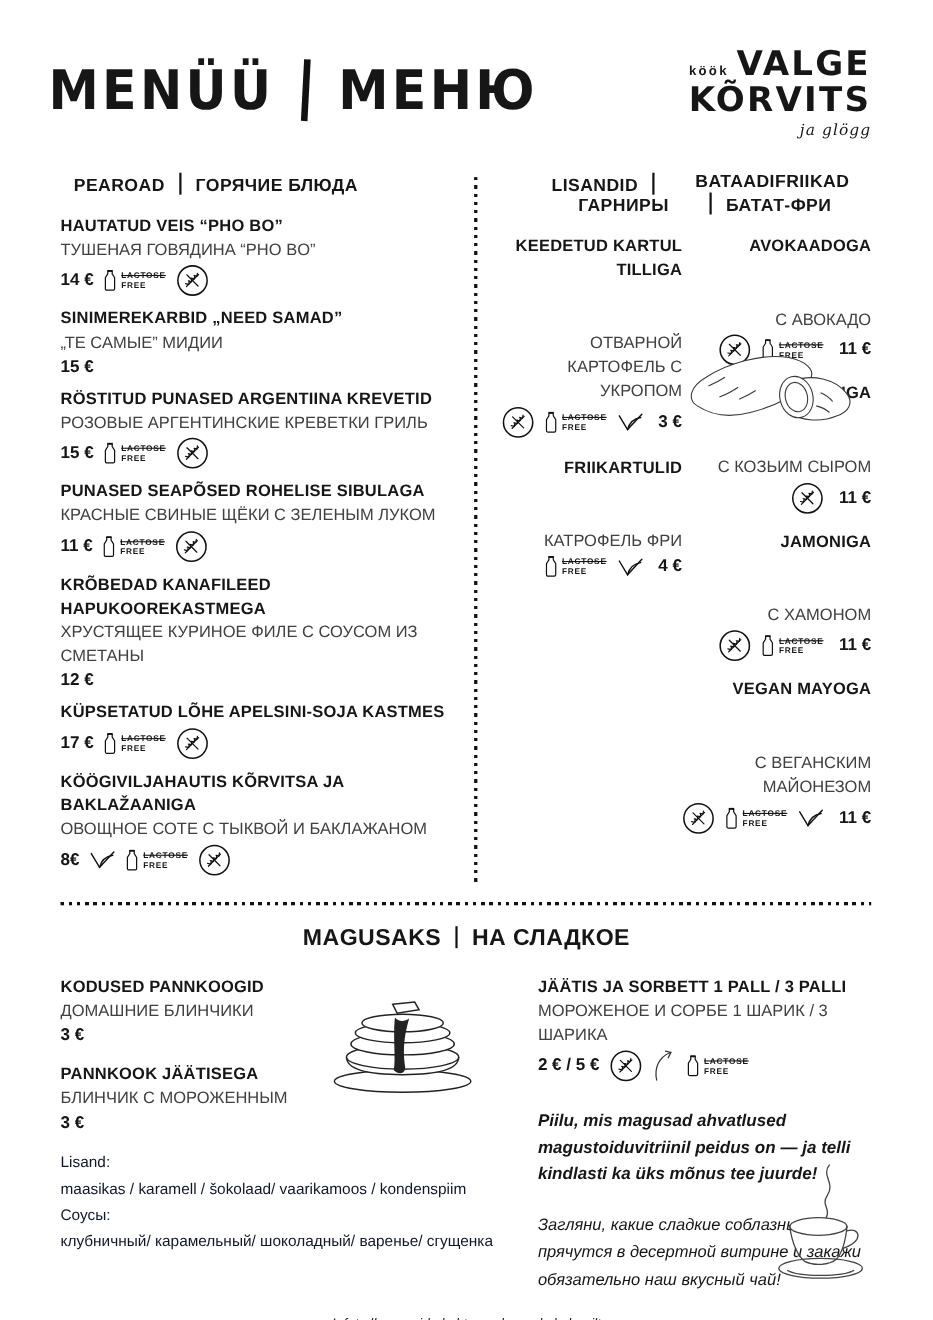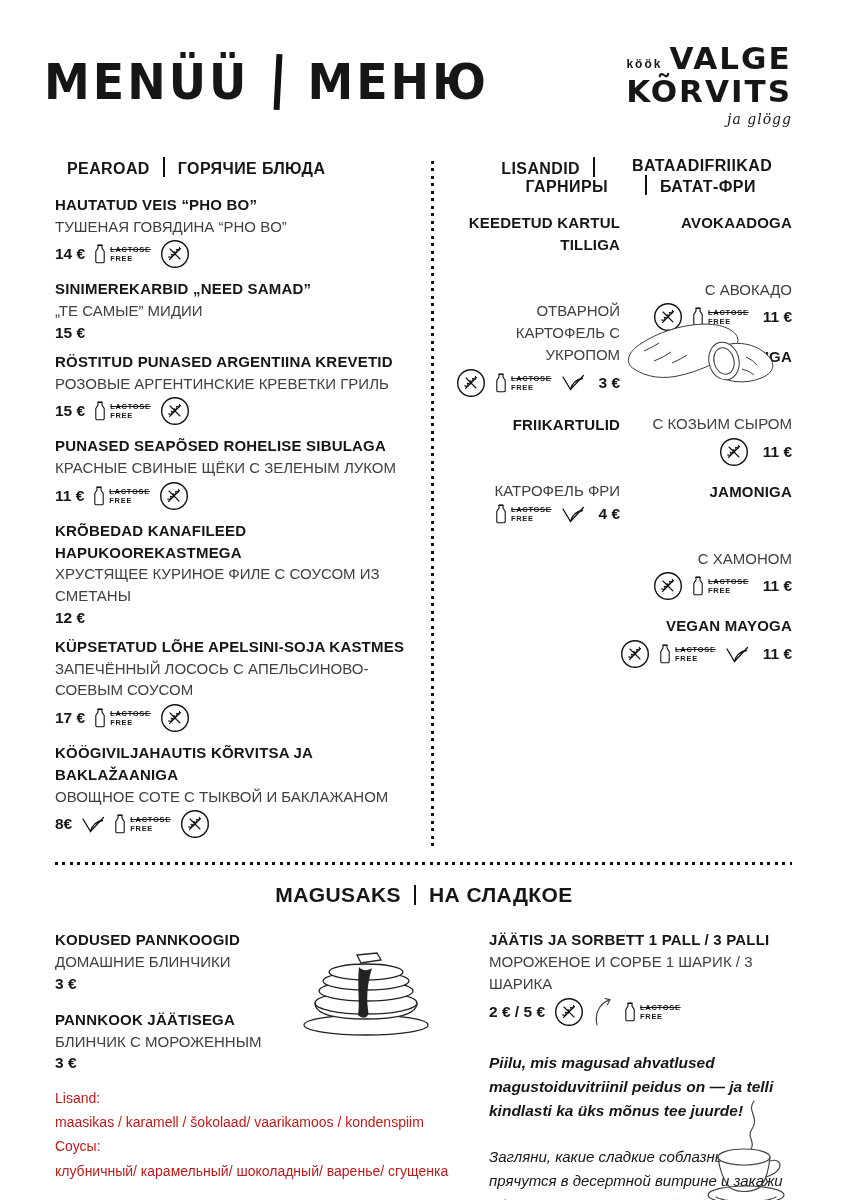--- a/index.html
+++ b/index.html
@@ -49,21 +49,21 @@
 
   .bataadi{position:relative;}
   .sweetpotato{position:absolute;left:0px;top:142px;}
 
   
   .magusaks-h{text-align:center;font-size:21px;font-weight:700;letter-spacing:.4px;margin:18px 0 22px;}
   .magusaks-h .sep{display:inline-block;width:2px;height:20px;background:#111;margin:0 13px;vertical-align:-3px;}
   .dessert{display:flex;margin:0 56px 0 55px;}
   .dessert-left{width:420px;position:relative;}
   .pancakes{position:absolute;left:244px;top:2px;}
-  .lisand-block{margin-top:14px;font-size:14px;line-height:1.72;color:#b91c1c;}
+  .lisand-block{margin-top:14px;font-size:14px;line-height:1.72;color:#0f172a;}
   .dessert-right{flex:1;padding-left:14px;position:relative;}
   .note-et{font-size:15.5px;font-weight:700;font-style:italic;line-height:1.55;margin-top:24px;max-width:410px;}
   .note-ru{font-size:15px;font-style:italic;line-height:1.65;margin-top:22px;max-width:360px;}
   .teacup{position:absolute;right:-4px;top:168px;}
 
   
   .footer{text-align:center;font-size:12.5px;font-style:italic;line-height:1.8;margin-top:16px;color:#1d1d1d;}
 </style>
 </head>
 <body>
@@ -215,21 +215,20 @@
       <article class="item">
         <div class="item-name">KRÕBEDAD KANAFILEED HAPUKOOREKASTMEGA</div>
         <div class="item-sub">ХРУСТЯЩЕЕ КУРИНОЕ ФИЛЕ С СОУСОМ ИЗ СМЕТАНЫ</div>
         <div class="price-row">
             <span class="price">12 €</span>
           </div>
       </article>
 
       <article class="item">
         <div class="item-name">KÜPSETATUD LÕHE APELSINI-SOJA KASTMES</div>
-        <div class="item-sub" style="max-width:360px;">ЗАПЕЧЁННЫЙ ЛОСОСЬ С АПЕЛЬСИНОВО-СОЕВЫМ СОУСОМ</div>
         <div class="price-row">
             <span class="price">17 €</span>
             <span class="badges">
               <span class="badge lf">
                 <svg width="12" height="20" viewBox="0 0 12 20" fill="none" stroke="#111" stroke-width="1.1">
                   <path d="M4 1.5 h4 v2.5 l2.2 3.5 v10 a1.3 1.3 0 0 1 -1.3 1.3 h-5.8 a1.3 1.3 0 0 1 -1.3 -1.3 v-10 l2.2 -3.5 z"></path>
                   <path d="M3.6 1.2 h4.8" stroke-width="1.6"></path>
                 </svg>
                 <span class="lf-txt">
                   <span class="lf-l1">LACTOSE</span>
@@ -496,20 +495,21 @@
                     <span class="lf-l2">FREE</span>
                   </span>
                 </span>
               </span>
               <span class="price">11 €</span>
             </div>
         </article>
 
         <article class="item" style="margin-top:14px;">
           <div class="item-name">VEGAN MAYOGA</div>
+          <div class="item-sub">С ВЕГАНСКИМ МАЙОНЕЗОМ</div>
           <div class="price-row">
               <span class="badges">
                 <span class="badge">
                   <svg width="30" height="30" viewBox="0 0 30 30" fill="none" stroke="#111" stroke-linecap="round">
                     <circle cx="15" cy="15" r="13.3" stroke-width="1.4"></circle>
                     <g stroke-width="1.1">
                       <path d="M9.5 20.5 L20.5 9.5"></path>
                       <path d="M11.5 18.5 l-2.8 -0.6"></path>
                       <path d="M11.5 18.5 l0.6 -2.8"></path>
                       <path d="M14 16 l-2.8 -0.6"></path>

